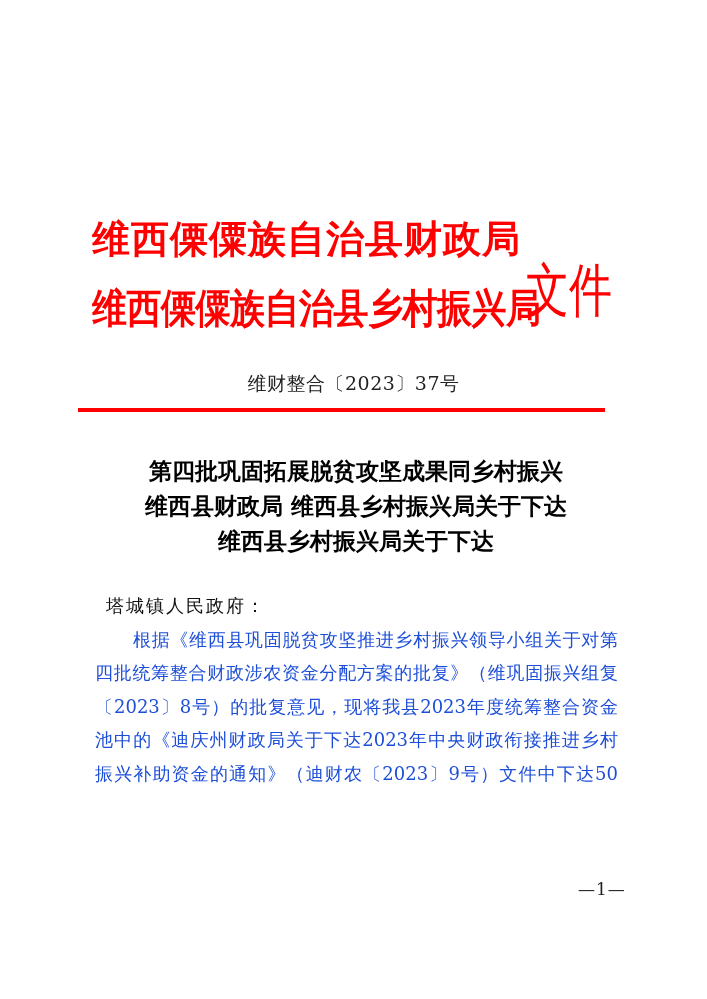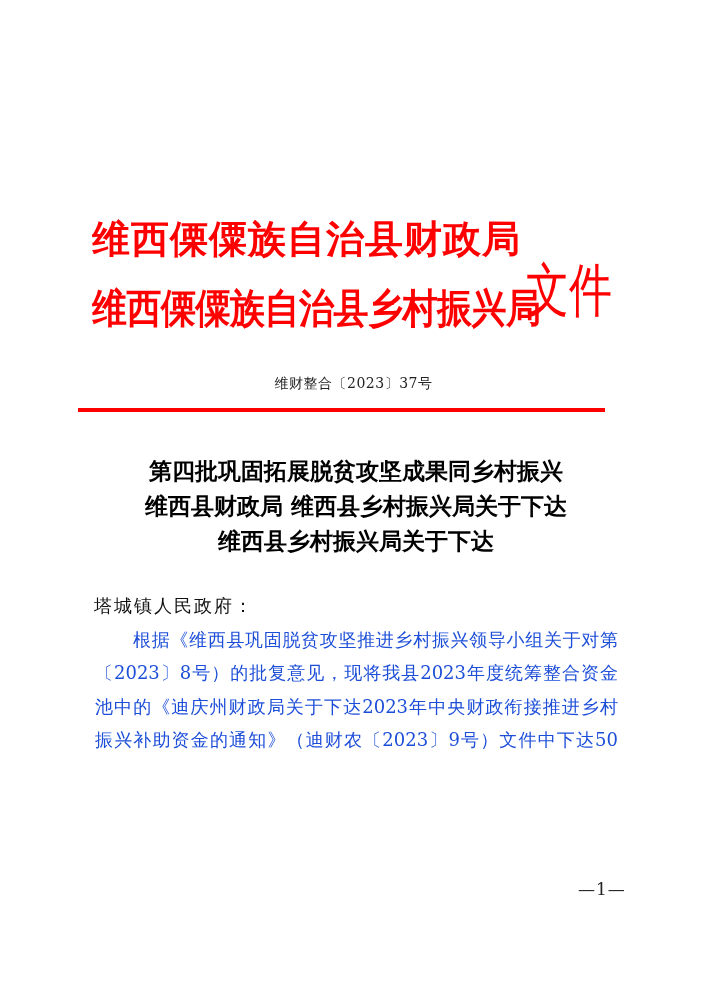--- a/index.html
+++ b/index.html
@@ -11,28 +11,28 @@
               font-family: "DejaVu Serif", serif; font-weight: bold;
               text-align: justify; text-align-last: justify; white-space: nowrap;
               transform-origin: left top; }
   .org-line-1 { top: 214px; font-size: 38px; line-height: 50px; letter-spacing: 1px; }
   .org-line-2 { top: 277px; font-size: 35px; line-height: 54px; letter-spacing: -0.5px; transform: scaleY(1.15); }
   .doc-kind { position: absolute; left: 526px; top: 236px; color: #ff0000;
               font-family: "DejaVu Serif", serif; font-size: 43px; line-height: 80px;
               letter-spacing: 0px; transform: scaleY(1.35); transform-origin: left top; white-space: nowrap; }
 
   .doc-number { position: absolute; left: 0; width: 707px; top: 371px; text-align: center;
-                font-size: 14px; line-height: 24px; color: #222; letter-spacing: 0.5px; }
+                font-size: 19px; line-height: 24px; color: #222; letter-spacing: 0.5px; }
   .red-rule { position: absolute; left: 78px; width: 527px; top: 408px; height: 4px; background: #ff0000; }
 
   .title { position: absolute; left: 96px; width: 520px; top: 453px; text-align: center;
            font-family: "DejaVu Serif", serif; font-weight: bold; font-size: 23px; line-height: 35px; color: #000; }
   .title-line { display: block; white-space: nowrap; }
 
-  .salutation { position: absolute; left: 94px; top: 594px; font-size: 18px; line-height: 24px; letter-spacing: 2px; color: #111; }
+  .salutation { position: absolute; left: 106px; top: 594px; font-size: 18px; line-height: 24px; letter-spacing: 2px; color: #111; }
 
   .body-lines { position: absolute; left: 95px; width: 523px; top: 628px; }
   .body-line { display: block; height: 33.4px; line-height: 24px; font-size: 18px; color: #1d4ed8;
                text-align: justify; text-align-last: justify; white-space: nowrap; overflow: visible; }
   .body-line.indent { padding-left: 38px; }
 
   .page-number { position: absolute; left: 578px; top: 878px; font-size: 17px; line-height: 22px; color: #222; letter-spacing: 1px; }
 </style>
 </head>
 <body>
@@ -49,19 +49,20 @@
   <div class="title">
     <span class="title-line">第四批巩固拓展脱贫攻坚成果同乡村振兴</span>
     <span class="title-line">维西县财政局 维西县乡村振兴局关于下达</span>
     <span class="title-line">维西县乡村振兴局关于下达</span>
   </div>
 
   <div class="salutation">塔城镇人民政府：</div>
 
   <div class="body-lines">
     <span class="body-line indent">根据《维西县巩固脱贫攻坚推进乡村振兴领导小组关于对第</span>
+    <span class="body-line">四批统筹整合财政涉农资金分配方案的批复》（维巩固振兴组复</span>
     <span class="body-line">〔2023〕8号）的批复意见，现将我县2023年度统筹整合资金</span>
     <span class="body-line">池中的《迪庆州财政局关于下达2023年中央财政衔接推进乡村</span>
     <span class="body-line">振兴补助资金的通知》（迪财农〔2023〕9号）文件中下达50</span>
   </div>
 
   <div class="page-number">—1—</div>
 </div>
 
 </body></html>

